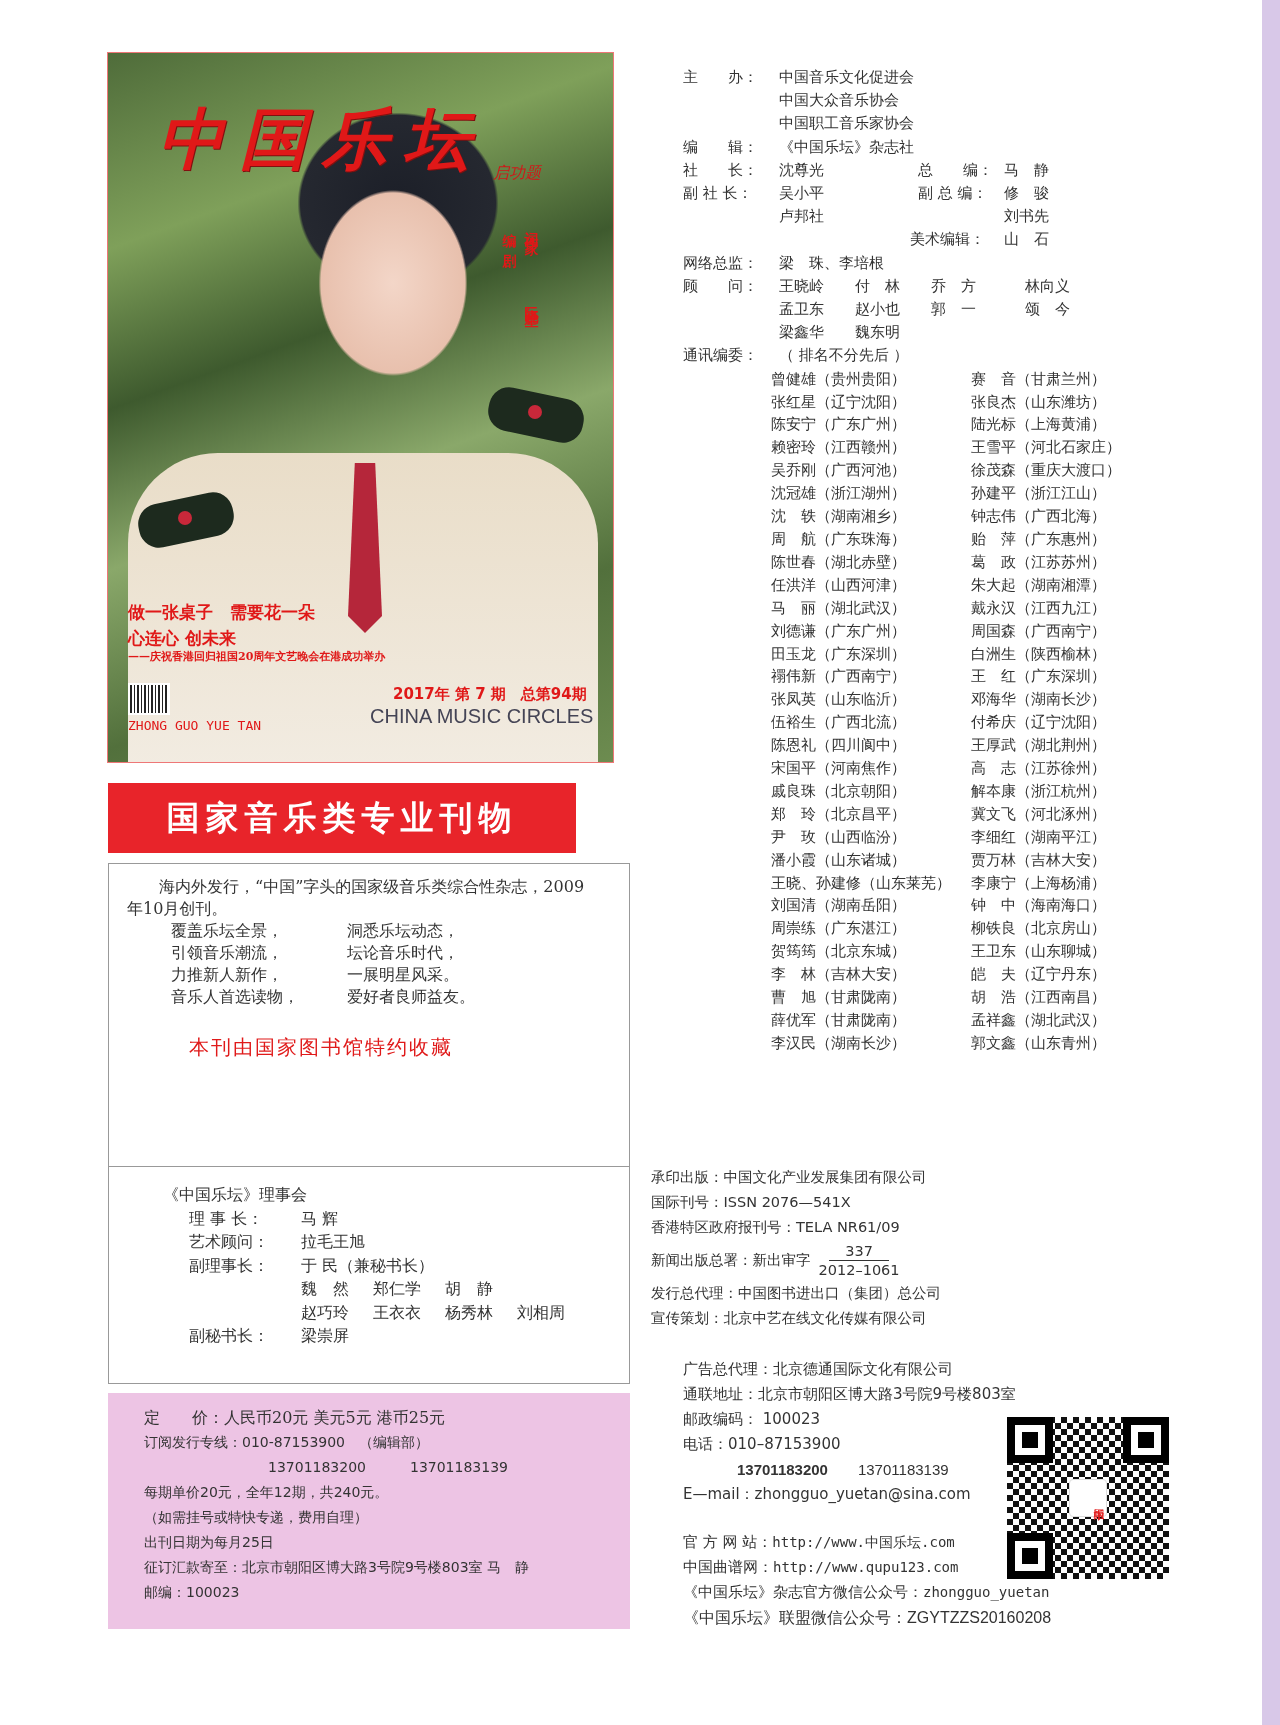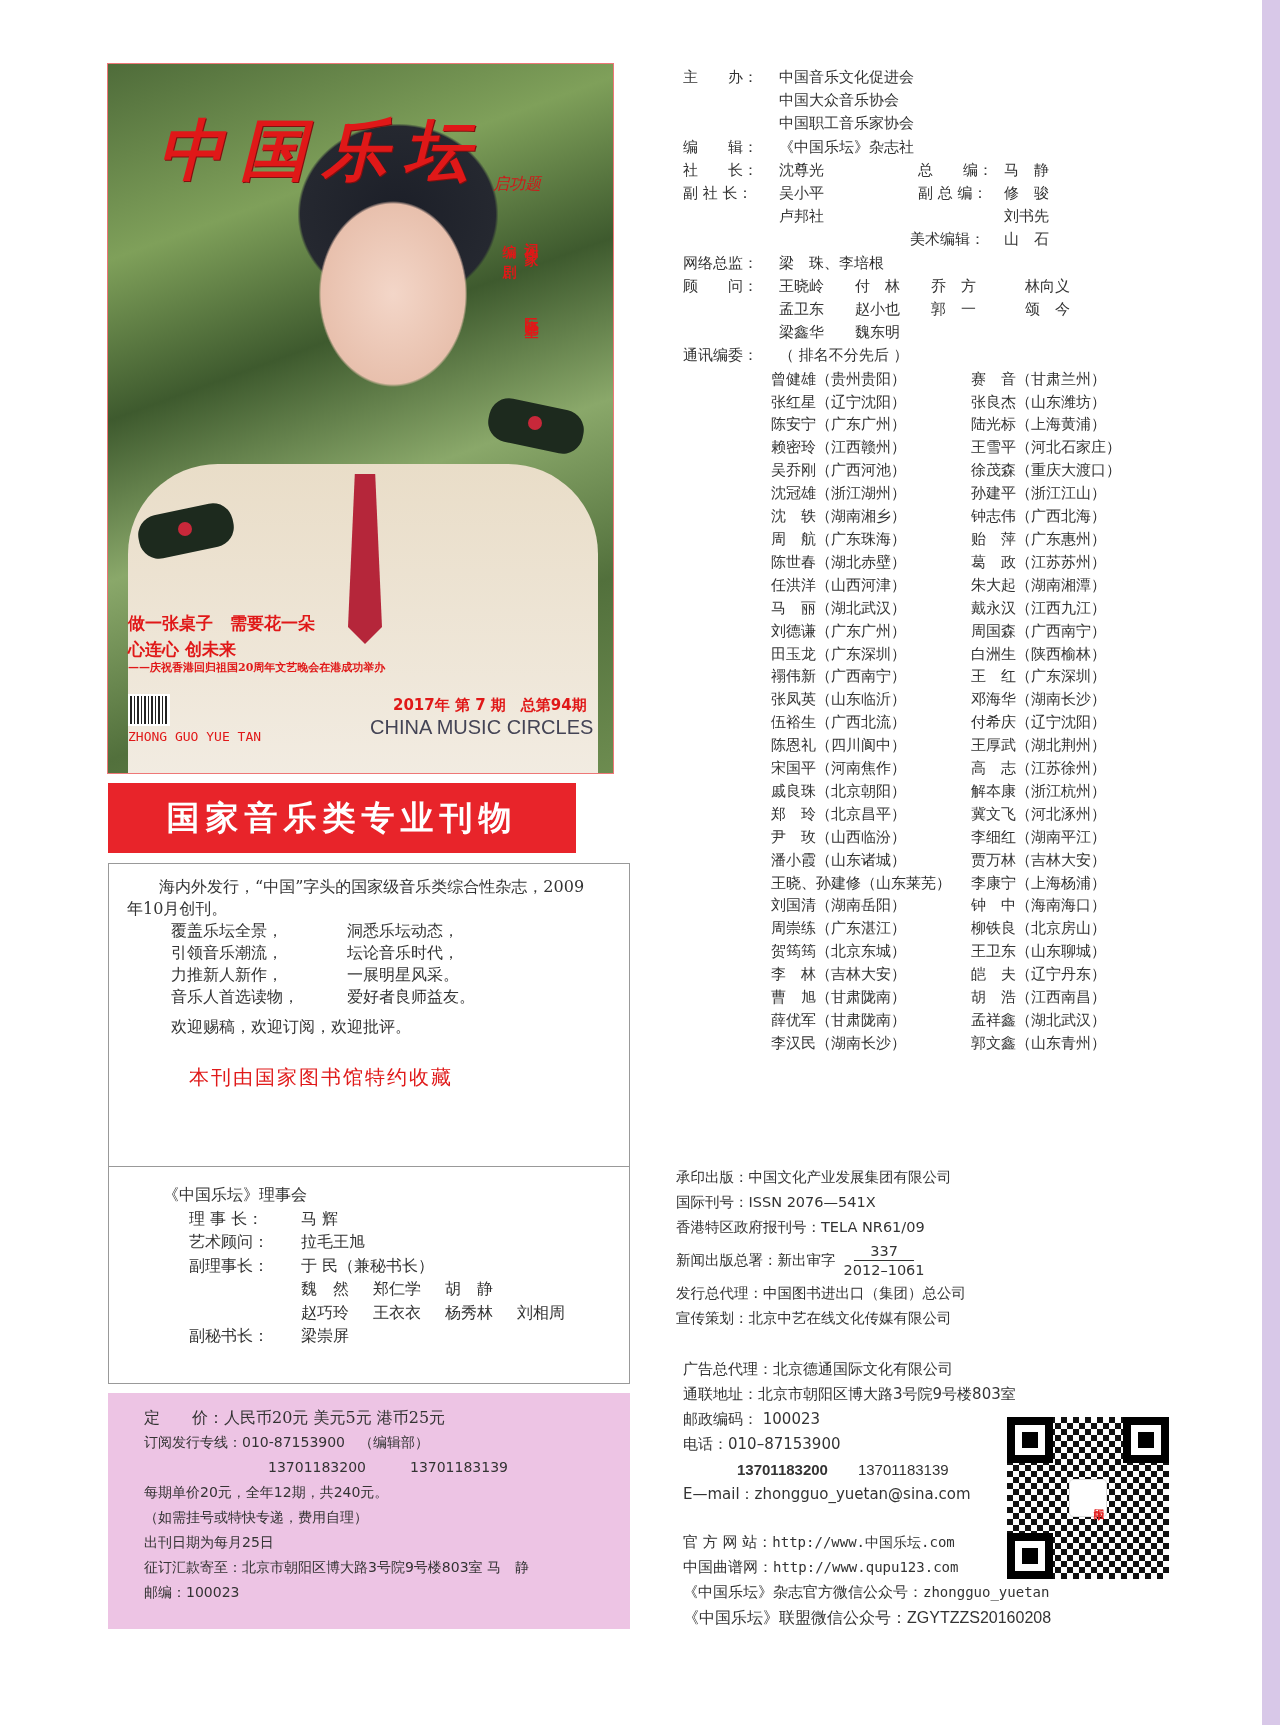--- a/index.html
+++ b/index.html
@@ -1,21 +1,21 @@
 <!DOCTYPE html>
 <html><head>
 <meta charset="utf-8">
 <style>
   * { box-sizing: border-box; margin: 0; padding: 0; }
   html, body { width: 1280px; height: 1725px; background: #ffffff; overflow: hidden; }
   body { position: relative; font-family: "DejaVu Serif", "Liberation Serif", serif; color: #333; }
   .side-strip { position: absolute; left: 1262px; top: 0; width: 18px; height: 1725px; background: #d8c8e8; }
 
   
-  .cover { position: absolute; left: 107px; top: 63px; width: 507px; height: 711px; border: 1.5px solid #e77; overflow: hidden;
+  .cover { position: absolute; left: 107px; top: 52px; width: 507px; height: 711px; border: 1.5px solid #e77; overflow: hidden;
     background:
       radial-gradient(ellipse 120px 150px at 285px 230px, #f3d6c8 0%, #e8c0ad 60%, transparent 62%),
       radial-gradient(ellipse 150px 135px at 290px 150px, #1c1f28 0%, #252830 65%, transparent 67%),
       linear-gradient(160deg, #4f6c3a 0%, #7fa05a 22%, #3e5a2e 40%, #8aa86a 58%, #52703c 78%, #6d8c50 100%); }
   .cover .body-shirt { position: absolute; left: 20px; top: 400px; width: 470px; height: 320px; background: linear-gradient(180deg,#e9ddc8,#f2ece2); border-radius: 90px 90px 0 0; }
   .cover .tie { position: absolute; left: 240px; top: 410px; width: 34px; height: 170px; background: #b5263a; clip-path: polygon(20% 0,80% 0,100% 90%,50% 100%,0 90%); }
   .cover .epaulet { position: absolute; width: 96px; height: 44px; background: #1d2a1e; border-radius: 20px; }
   .cover .badge { position: absolute; width: 14px; height: 14px; border-radius: 50%; background: #c8283a; }
   .cover .title { position: absolute; left: 50px; top: 42px; font-size: 66px; color: #e01818; font-style: italic; font-weight: bold; letter-spacing: 16px; text-shadow: 1px 1px 0 #801010; font-family: "DejaVu Serif", serif; }
   .cover .sig { position: absolute; left: 385px; top: 110px; font-size: 16px; color: #d01818; font-style: italic; }
@@ -57,21 +57,21 @@
   .kv { display: flex; }
   .kv .k { width: 96px; letter-spacing: 0; }
   .kv2 { display: flex; }
   .kv2 .k { width: 96px; }
   .kv2 .v { width: 139px; }
   .kv2 .k2 { width: 86px; }
   .corr-head { font-family: "DejaVu Sans", sans-serif; }
   .corr { margin-left: 76px; margin-top: 0; }
   .corr .r { display: flex; line-height: 22.9px; margin-left: 12px; }
   .corr .c1 { width: 200px; }
-  .pub { position: absolute; left: 676px; top: 1165px; font-family: "DejaVu Sans", sans-serif; font-size: 14.5px; line-height: 25px; color: #333; }
+  .pub { position: absolute; left: 651px; top: 1165px; font-family: "DejaVu Sans", sans-serif; font-size: 14.5px; line-height: 25px; color: #333; }
   .frac { display: inline-flex; flex-direction: column; align-items: center; vertical-align: middle; margin-left: 8px; line-height: 18px; }
   .frac .num { border-bottom: 1.5px solid #333; padding: 0 16px; }
   .contact { position: absolute; left: 683px; top: 1357px; font-family: "DejaVu Sans", sans-serif; font-size: 15px; line-height: 25px; color: #333; }
   .contact .phones { padding-left: 54px; display: flex; gap: 30px; font-family: "Liberation Sans", sans-serif; }
   .contact .phones .bold { font-weight: bold; }
   .web { position: absolute; left: 683px; top: 1530px; font-family: "DejaVu Sans", sans-serif; font-size: 15px; line-height: 25px; color: #333; }
   .mono { font-family: "DejaVu Sans Mono", monospace; font-size: 14px; }
   .qr { position: absolute; left: 1007px; top: 1417px; width: 162px; height: 162px;
     background:
       linear-gradient(#fff,#fff) 8px 8px/30px 30px no-repeat,
@@ -125,21 +125,20 @@
       </div>
     <div>
         <span class="a">力推新人新作，</span>
         <span>一展明星风采。</span>
       </div>
     <div>
         <span class="a">音乐人首选读物，</span>
         <span>爱好者良师益友。</span>
       </div>
   </div>
-  <div class="welcome">欢迎赐稿，欢迎订阅，欢迎批评。</div>
   <div class="collect">本刊由国家图书馆特约收藏</div>
 </div>
 
 <div class="council">
   <div class="head" style="margin-left:-26px;">《中国乐坛》理事会</div>
   <div class="row">
       <span class="lbl">理 事 长：</span>
       <span>马 辉</span>
     </div>
   <div class="row">

